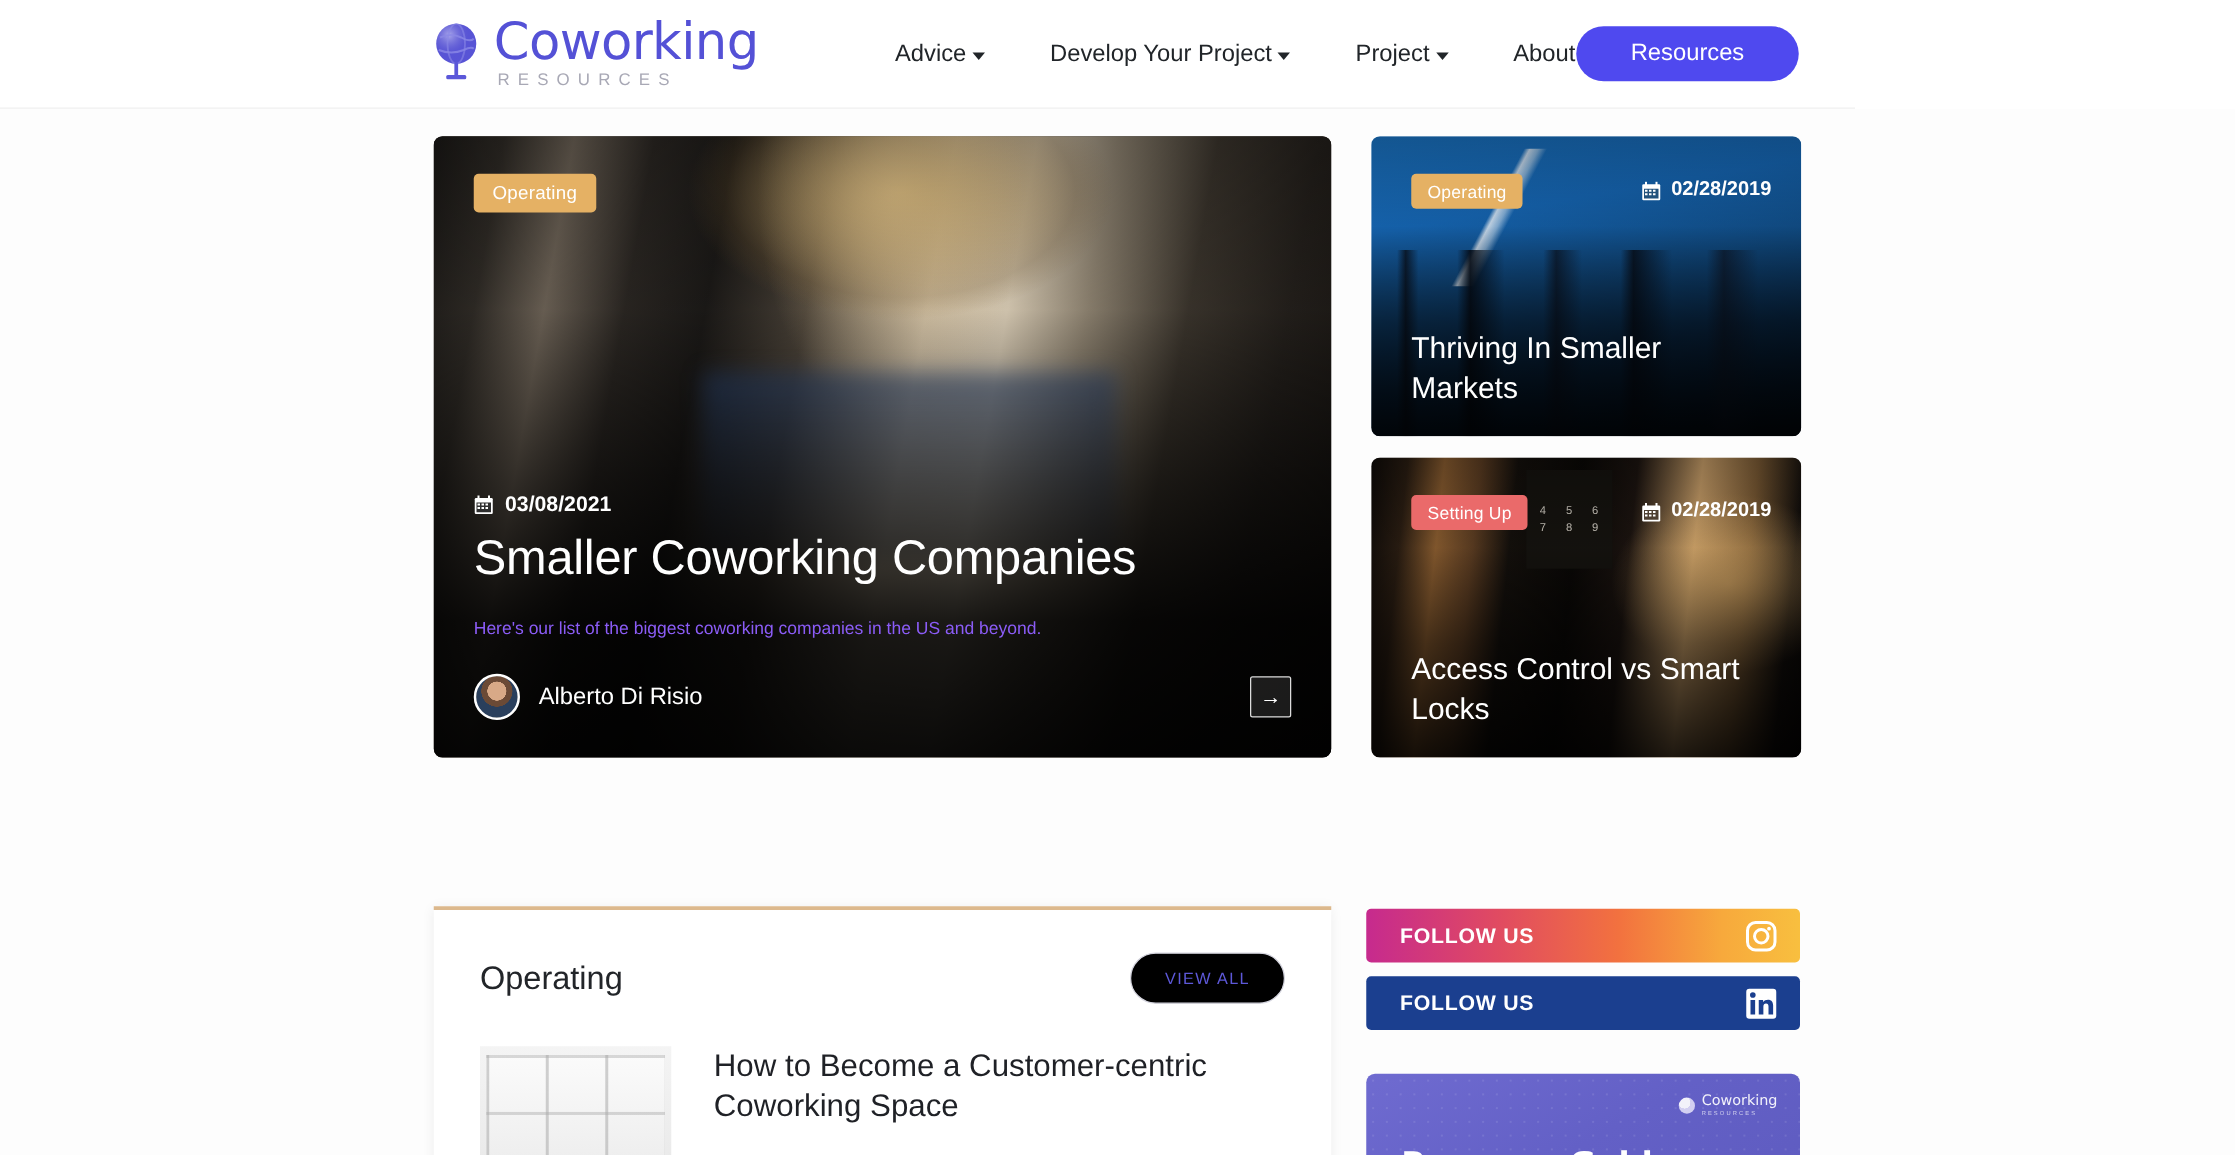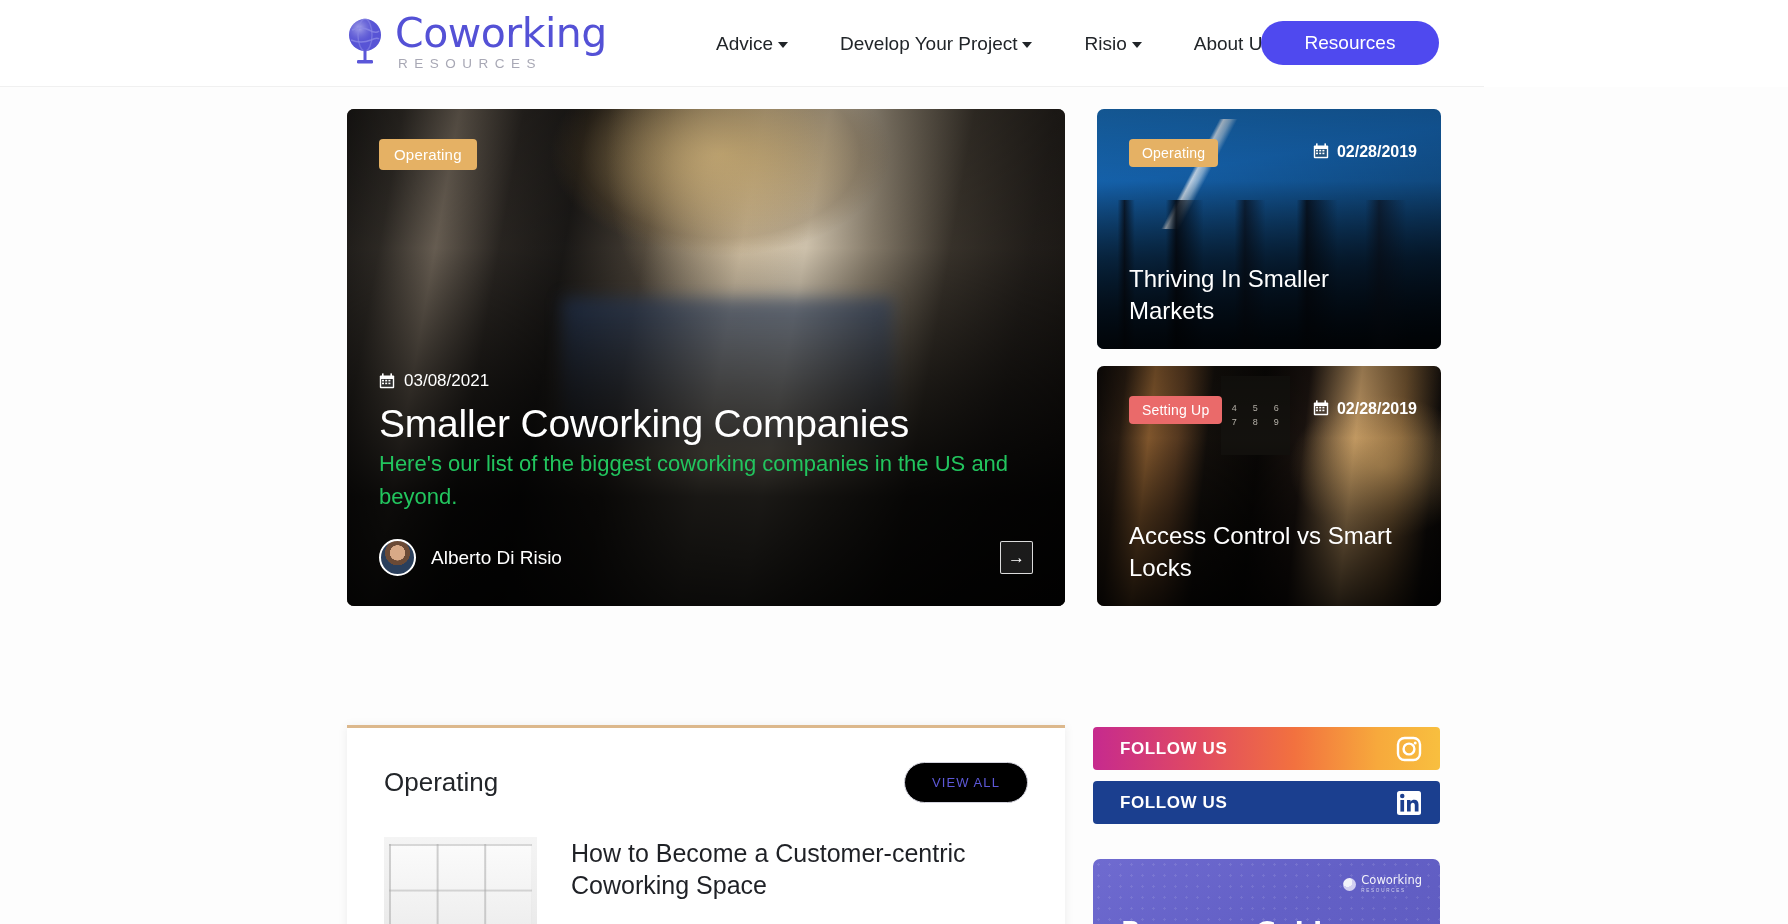--- a/index.html
+++ b/index.html
@@ -173,36 +173,37 @@
     left: 32px;
     bottom: 30px;
     right: 32px;
   }
   .meta-row {
     display: flex;
     align-items: center;
     gap: 9px;
     color: #ffffff;
     font-size: 17px;
-    font-weight: normal;
+    font-weight: bold;
     margin-bottom: 10px;
     font-family: "Liberation Sans", sans-serif;
   }
   .cal-icon { display: inline-block; width: 16px; height: 16px; }
   .hero-title {
     font-size: 39px;
     color: #ffffff;
     font-weight: 400;
     line-height: 1.18;
     letter-spacing: -0.2px;
     font-family: "Liberation Sans", sans-serif;
   }
   .hero-excerpt {
-    font-size: 22px;
-    color: #22c55e;
+    margin-top: 22px;
+    font-size: 14px;
+    color: #8b5cf6;
     line-height: 1.5;
     font-family: "Liberation Sans", sans-serif;
   }
   .hero-foot {
     margin-top: 26px;
     display: flex;
     align-items: center;
     justify-content: space-between;
   }
   .author {
@@ -287,21 +288,21 @@
   .keypad span { color: #cfcac0; font-size: 9px; font-family: "Liberation Sans", sans-serif; }
   .sc-scrim {
     position: absolute; inset: 0;
     background: linear-gradient(180deg, rgba(0,0,0,0.28) 0%, rgba(0,0,0,0.08) 30%, rgba(0,0,0,0.5) 62%, rgba(0,0,0,0.85) 100%);
   }
   .side-card .badge { left: 32px; top: 30px; font-size: 14px; padding: 6px 13px; }
   .sc-date {
     position: absolute;
     right: 24px;
     top: 34px;
-    display: flex; align-items: flex-start; gap: 8px;
+    display: flex; align-items: flex-end; gap: 8px;
     color: #fff; font-size: 16px; font-weight: bold;
     font-family: "Liberation Sans", sans-serif;
   }
   .sc-title {
     position: absolute;
     left: 32px; right: 28px; bottom: 22px;
     font-size: 24px;
     color: #ffffff;
     line-height: 1.33;
     font-family: "Liberation Sans", sans-serif;
@@ -479,21 +480,21 @@
     <nav class="nav">
       <div class="nav-item">
         <span>Advice</span>
         <i class="caret"></i>
       </div>
       <div class="nav-item">
         <span>Develop Your Project</span>
         <i class="caret"></i>
       </div>
       <div class="nav-item">
-        <span>Risio</span>
+        <span>Project</span>
         <i class="caret"></i>
       </div>
       <div class="nav-item">
         <span>About Us</span>
         <i class="caret"></i>
       </div>
     </nav>
 
     <button class="resources-btn">Resources</button>
   </div>

